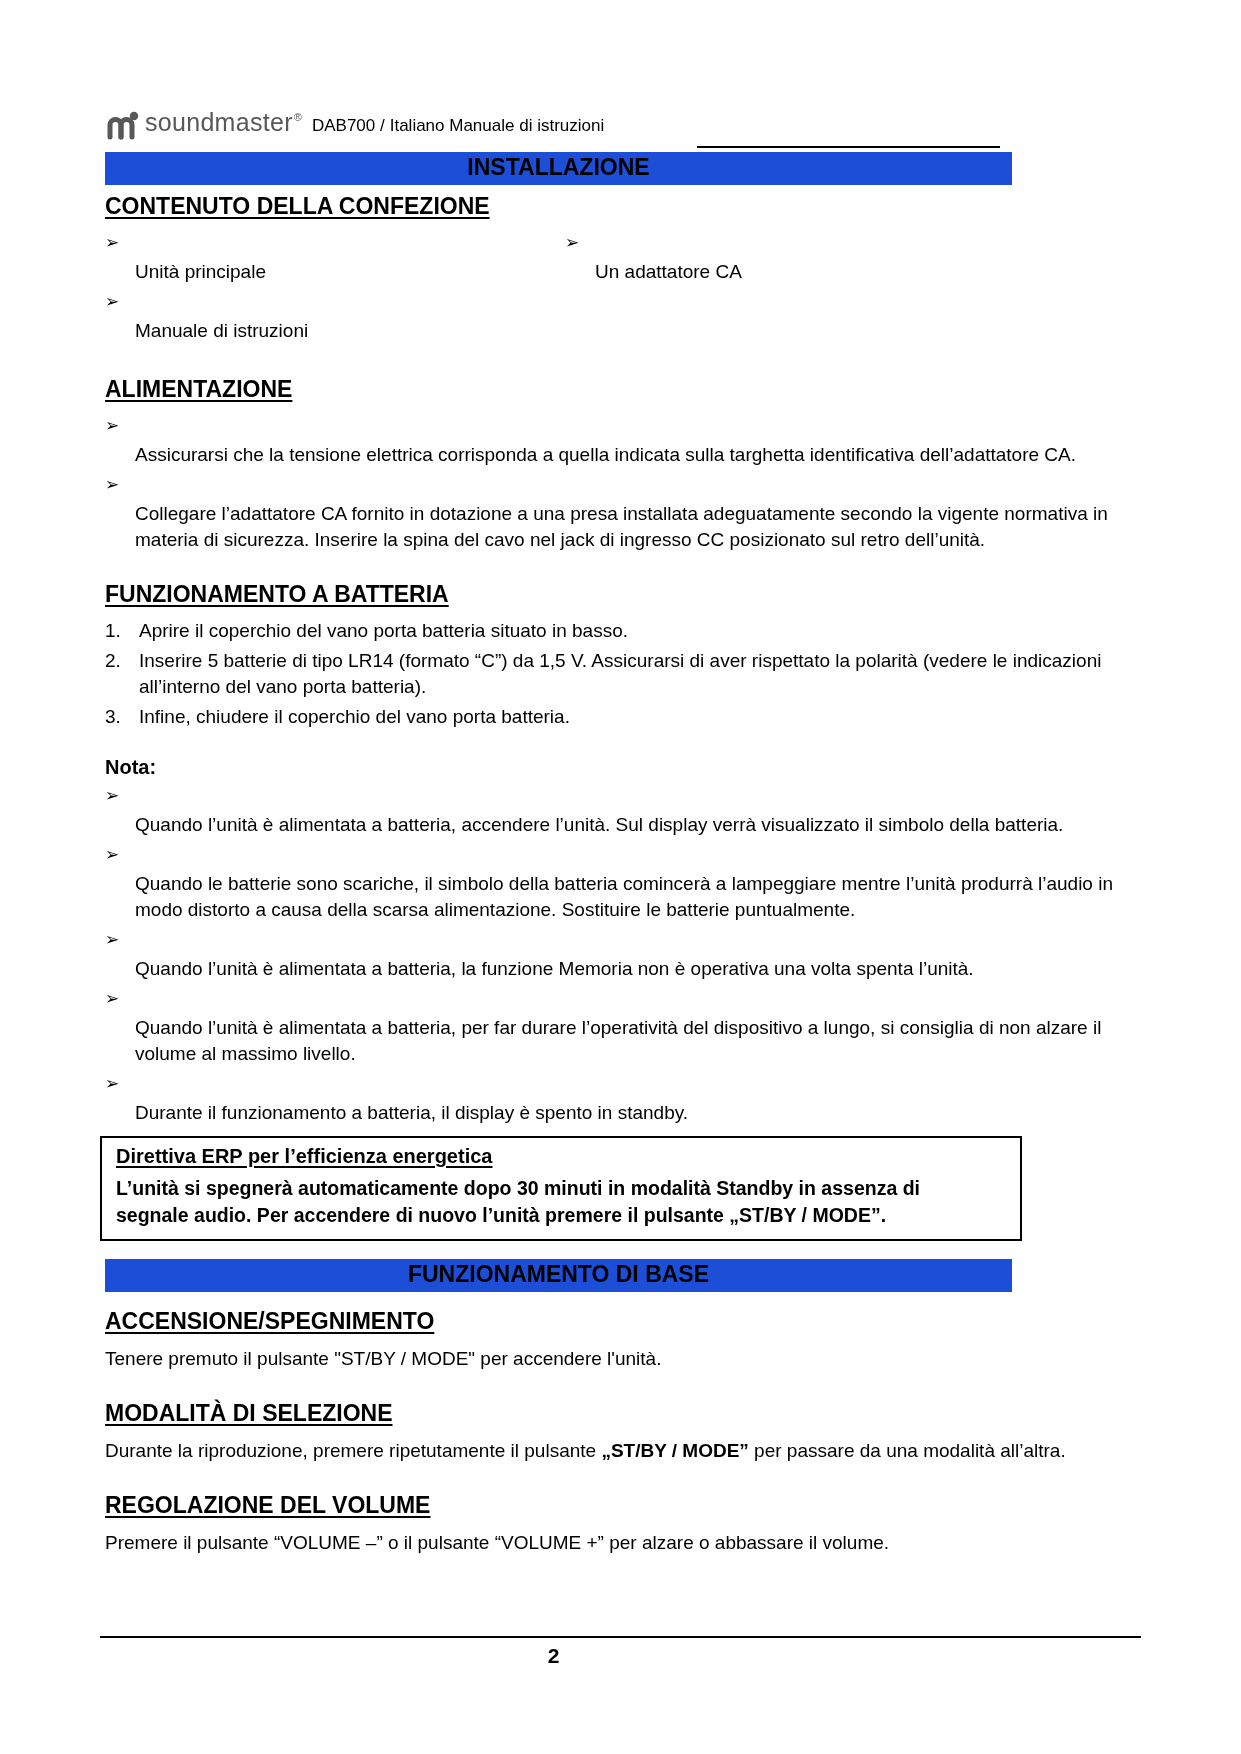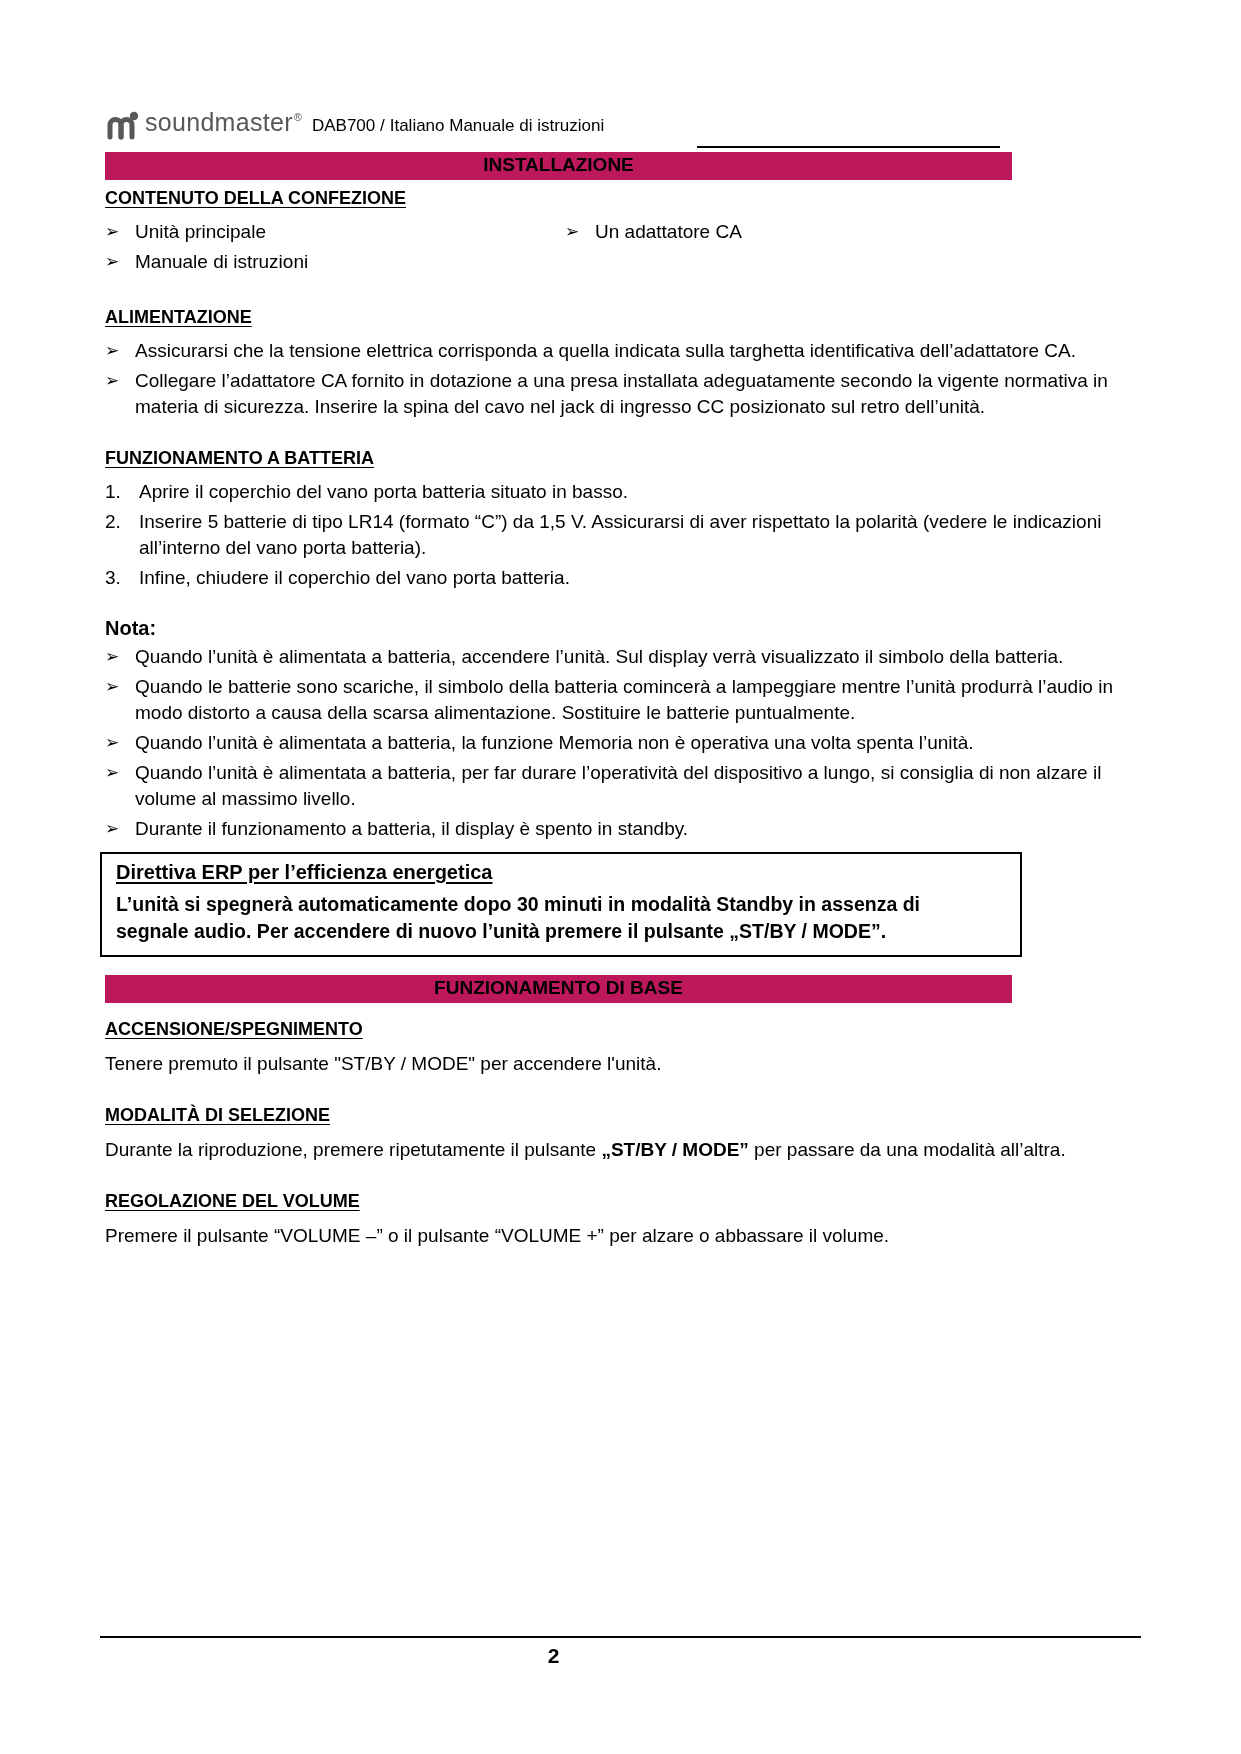--- a/index.html
+++ b/index.html
@@ -22,45 +22,45 @@
   .logo svg { display: block; }
   .brand-name { font-size: 25px; color: #58585a; letter-spacing: .3px; line-height: 1; }
   .brand-reg { font-size: 11px; color: #58585a; position: relative; top: -10px; margin-left: 1px; }
   .doc-model { font-size: 17px; margin-left: 10px; }
   .doc-title { font-size: 17px; margin-left: 5px; }
   .header-rule { position: absolute; left: 697px; top: 146px; width: 303px; height: 2px; background: #000; }
 
   
   .banner {
     width: 907px;
-    background: #be185d;
+    background: #1d4ed8;
     text-align: center;
     font-weight: bold;
-    font-size: 19px;
+    font-size: 23px;
     padding: 2px 0 4px 0;
   }
   .banner-2 { margin-top: 18px; }
 
   
   .section-heading {
-    font-size: 18px;
+    font-size: 23px;
     font-weight: bold;
     text-decoration: underline;
     text-underline-offset: 3px;
     margin: 28px 0 10px 0;
   }
   .section-heading.first { margin-top: 8px; }
   .section-heading.after-banner { margin-top: 16px; }
   .nota-heading { font-size: 20px; font-weight: bold; margin: 26px 0 4px 0; }
 
   
   .two-col { display: grid; grid-template-columns: 460px 1fr; margin-bottom: 6px; }
   .bullet-row { display: flex; line-height: 26px; margin-bottom: 4px; }
   .bullet-char { flex: 0 0 30px; font-size: 17px; }
-  .bullet-text { flex: 1; max-width: 995px; }
+  .bullet-text { flex: 1; max-width: 995px; margin-top: 29px; }
   .step-row { display: flex; line-height: 26px; margin-bottom: 4px; }
   .step-num { flex: 0 0 34px; }
   .step-text { flex: 1; max-width: 995px; }
 
   .para { line-height: 27px; margin-bottom: 4px; max-width: 1010px; }
   .bold-inline { font-weight: bold; }
 
   
   .erp-box {
     border: 2px solid #000;

